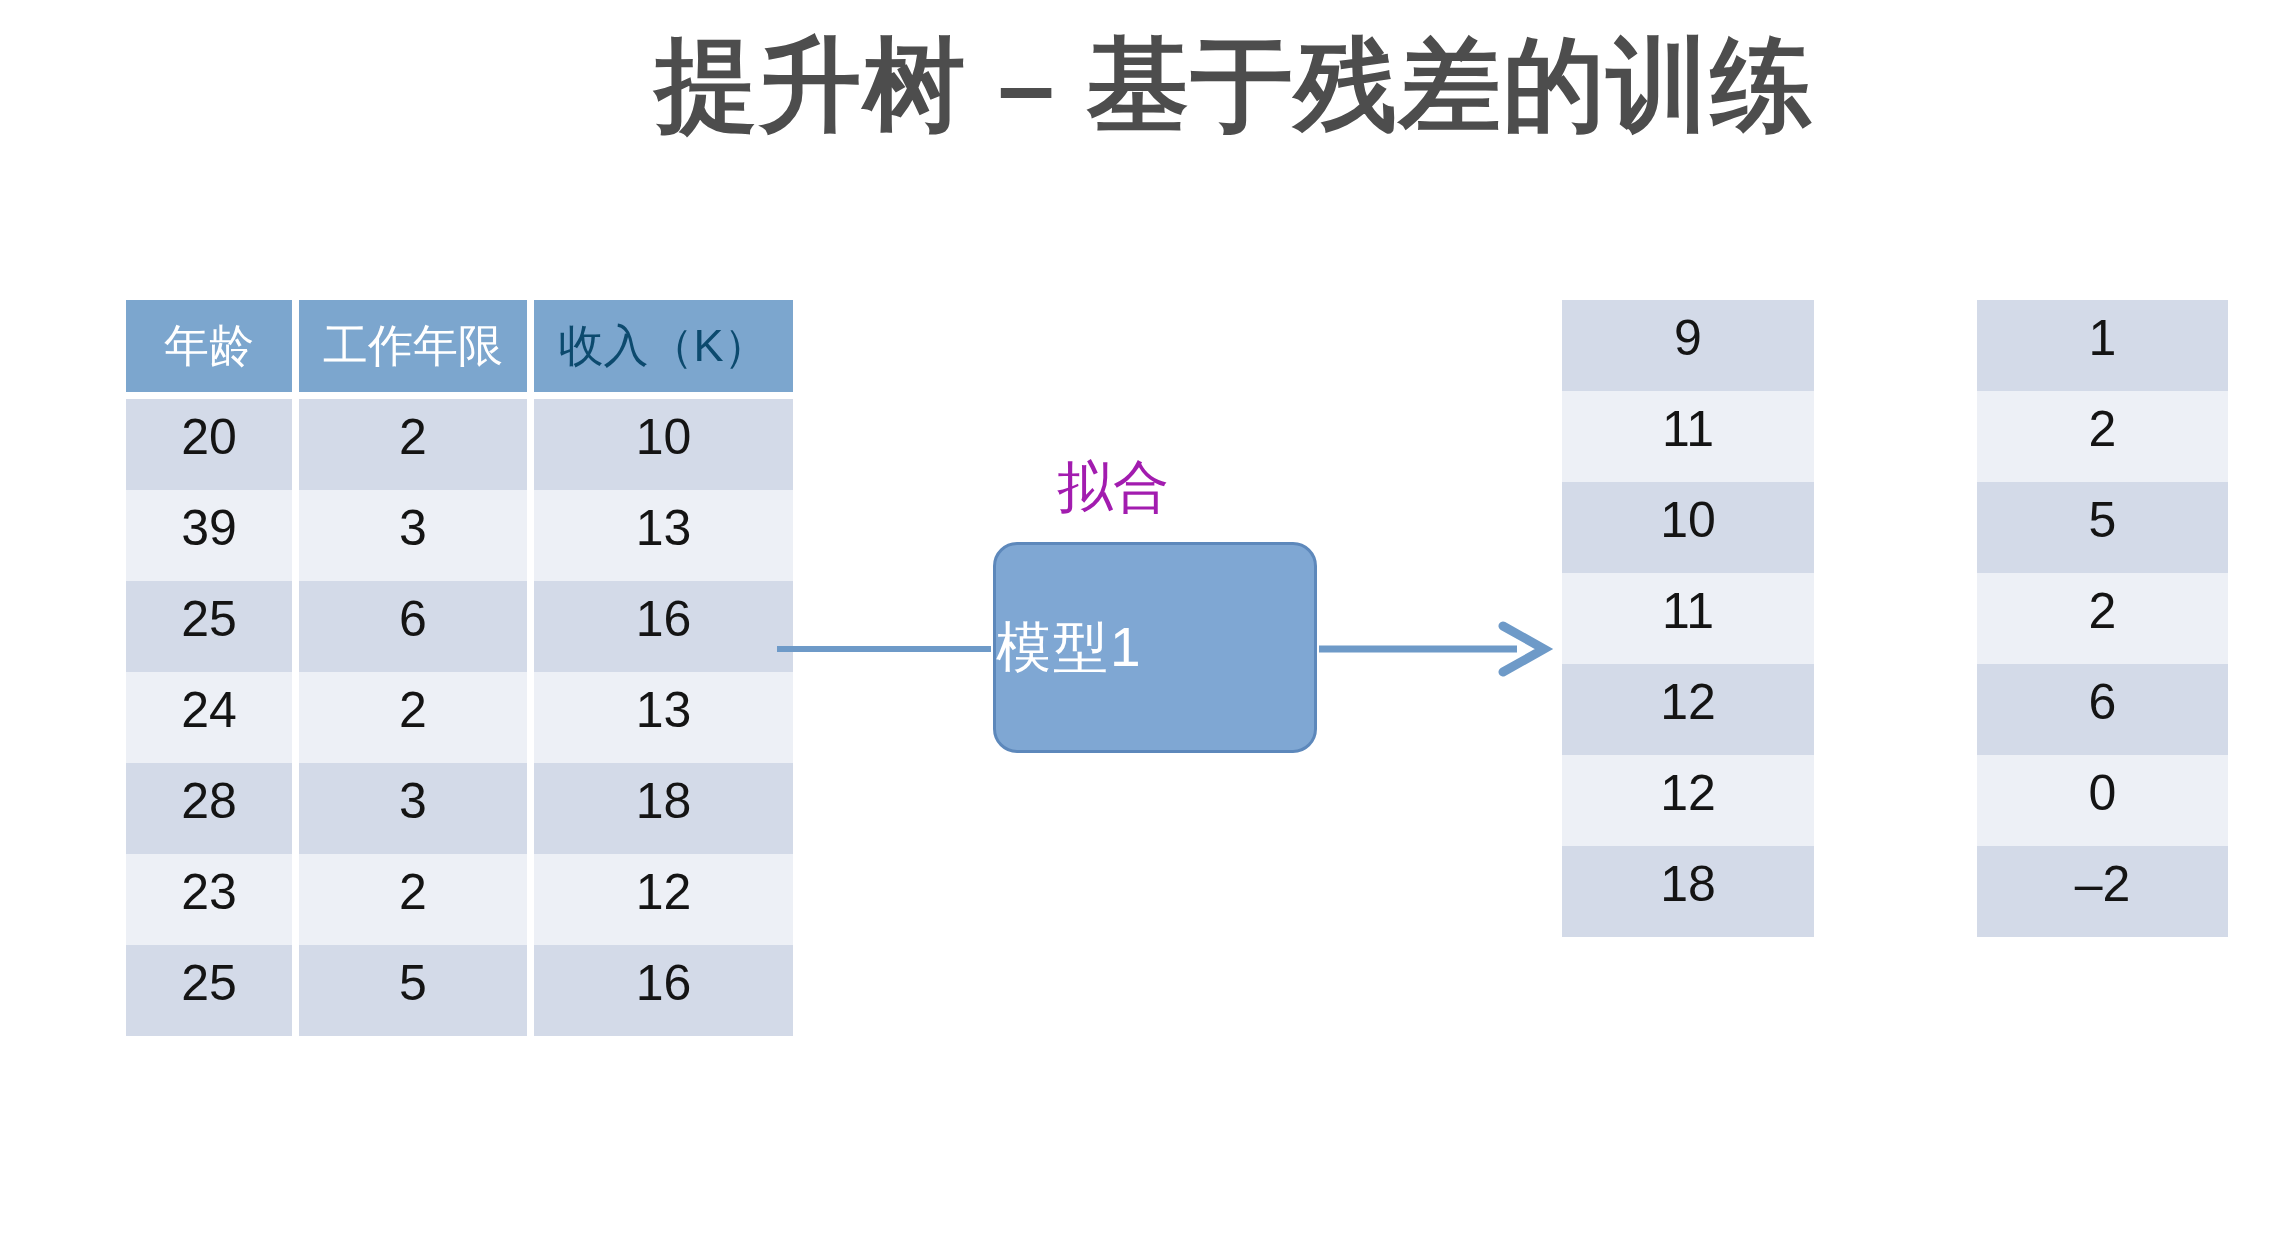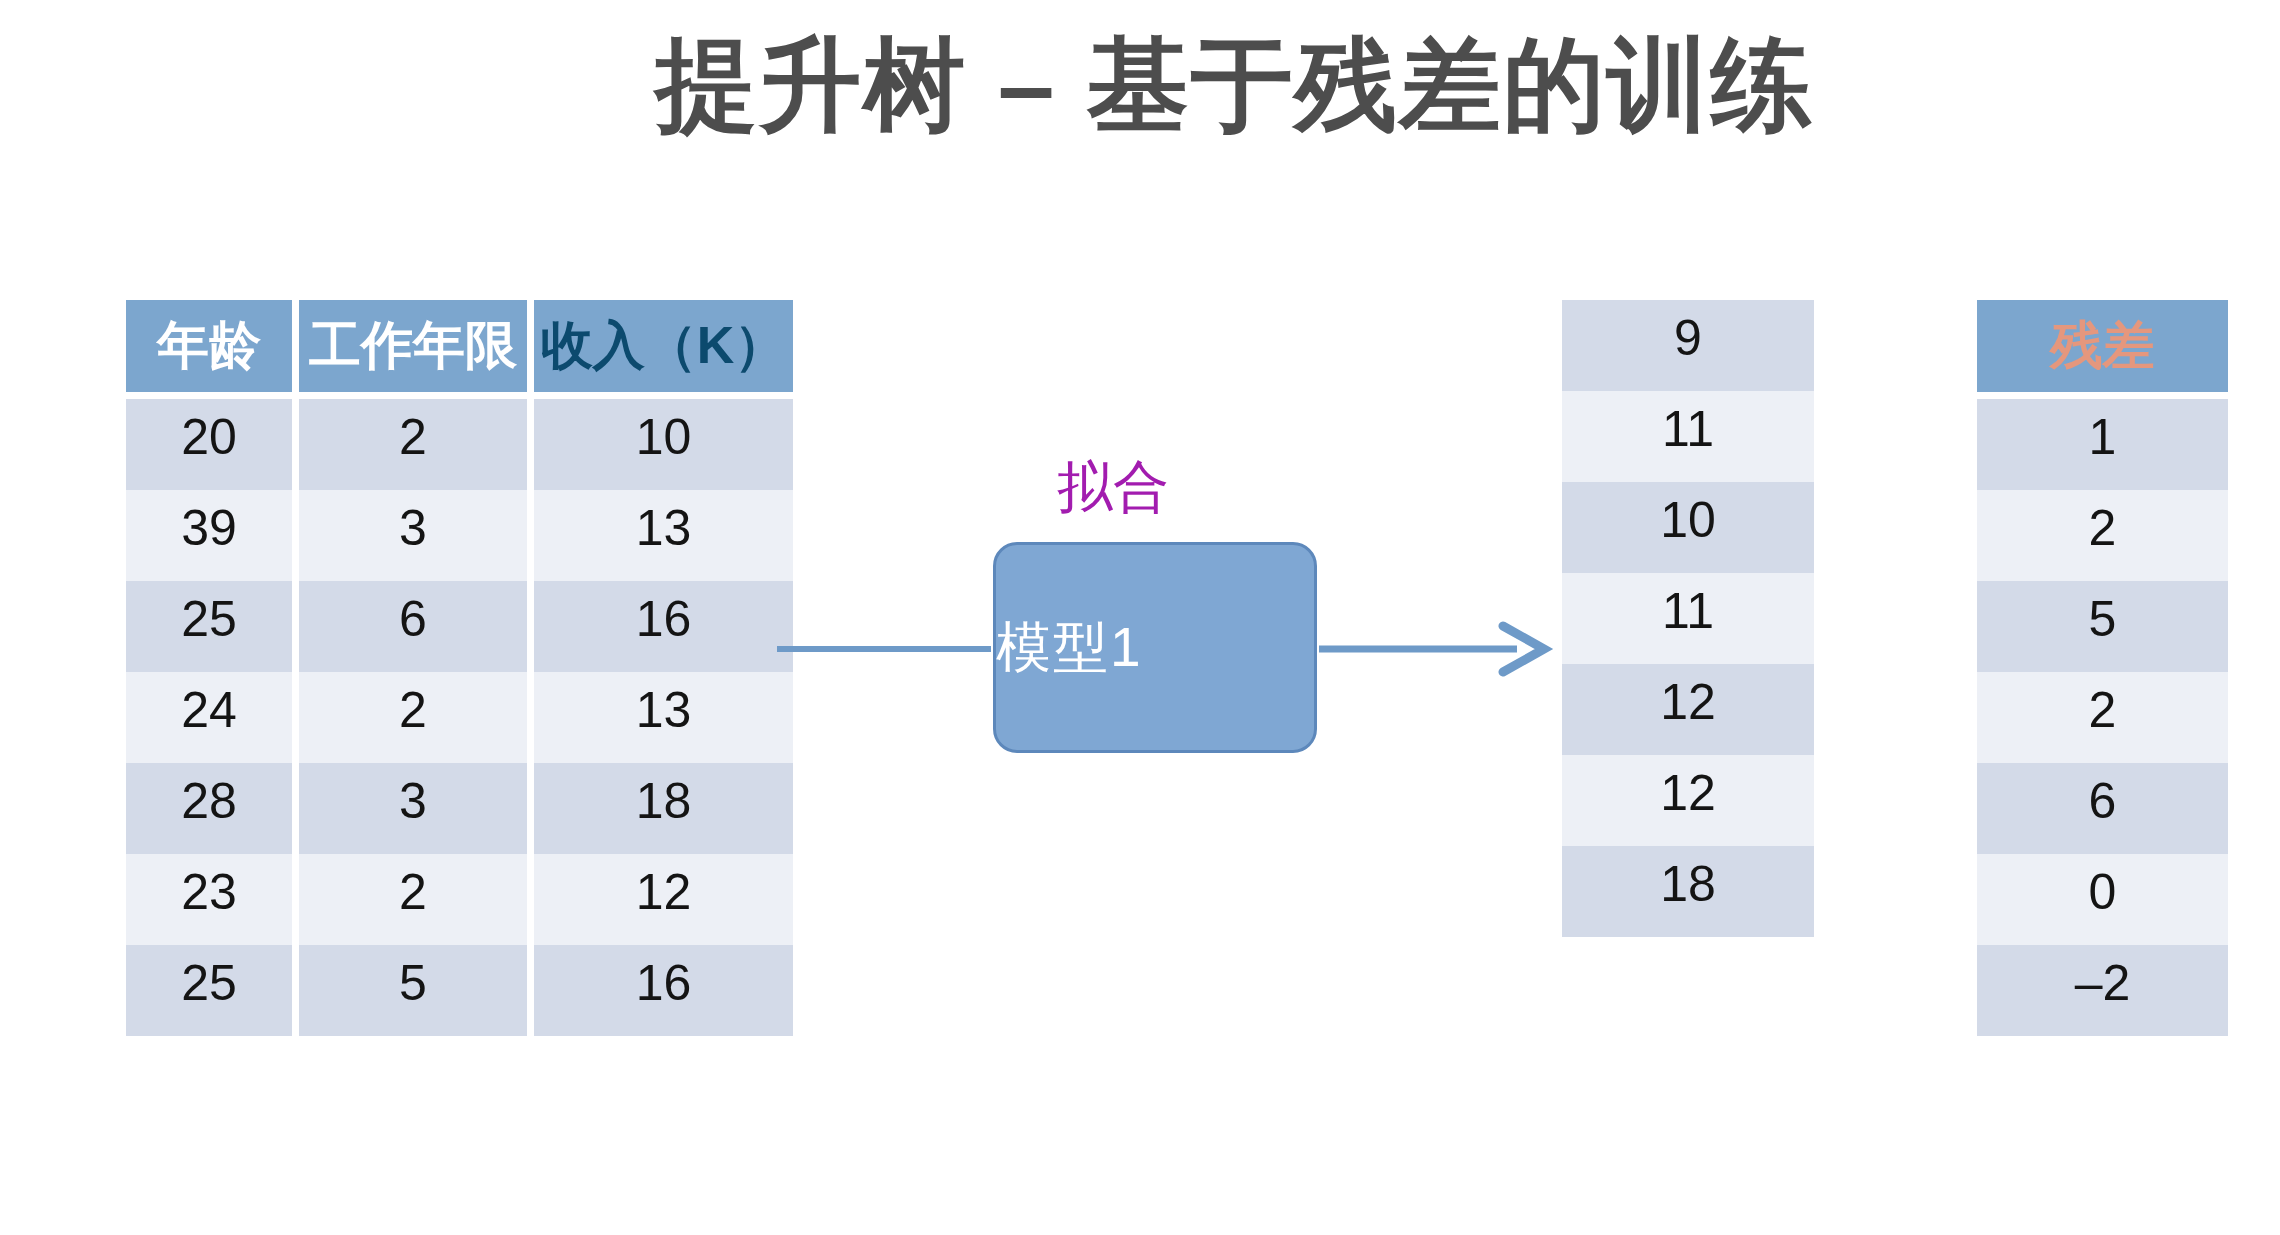--- a/index.html
+++ b/index.html
@@ -38,22 +38,22 @@
 
   .pred-table { left: 1562px; top: 300px; }
   .pred-table .trow { grid-template-columns: 252px; }
 
   .resid-table { left: 1977px; top: 300px; }
   .resid-table .trow { grid-template-columns: 251px; }
 
   .th {
     background: #7ca6ce;
     color: #ffffff;
-    font-weight: 700;
-    font-size: 52px;
+    font-weight: 400;
+    font-size: 45px;
     display: flex;
     align-items: center;
     justify-content: center;
   }
   .th.red-text { color: #0c4a6e; }
   .th.salmon-text { color: #e5977d; }
 
   .cell {
     display: flex;
     justify-content: center;
@@ -194,23 +194,20 @@
           <div class="cell">12</div>
         </div>
 
         <div class="trow">
           <div class="cell">18</div>
         </div>
       </div>
   </div>
 
   <div class="dtable resid-table">
-    <div class="trow thead-row">
-      <div class="th salmon-text">残差</div>
-    </div>
     <div class="tbody">
 
         <div class="trow">
           <div class="cell">1</div>
         </div>
 
         <div class="trow">
           <div class="cell">2</div>
         </div>
 

